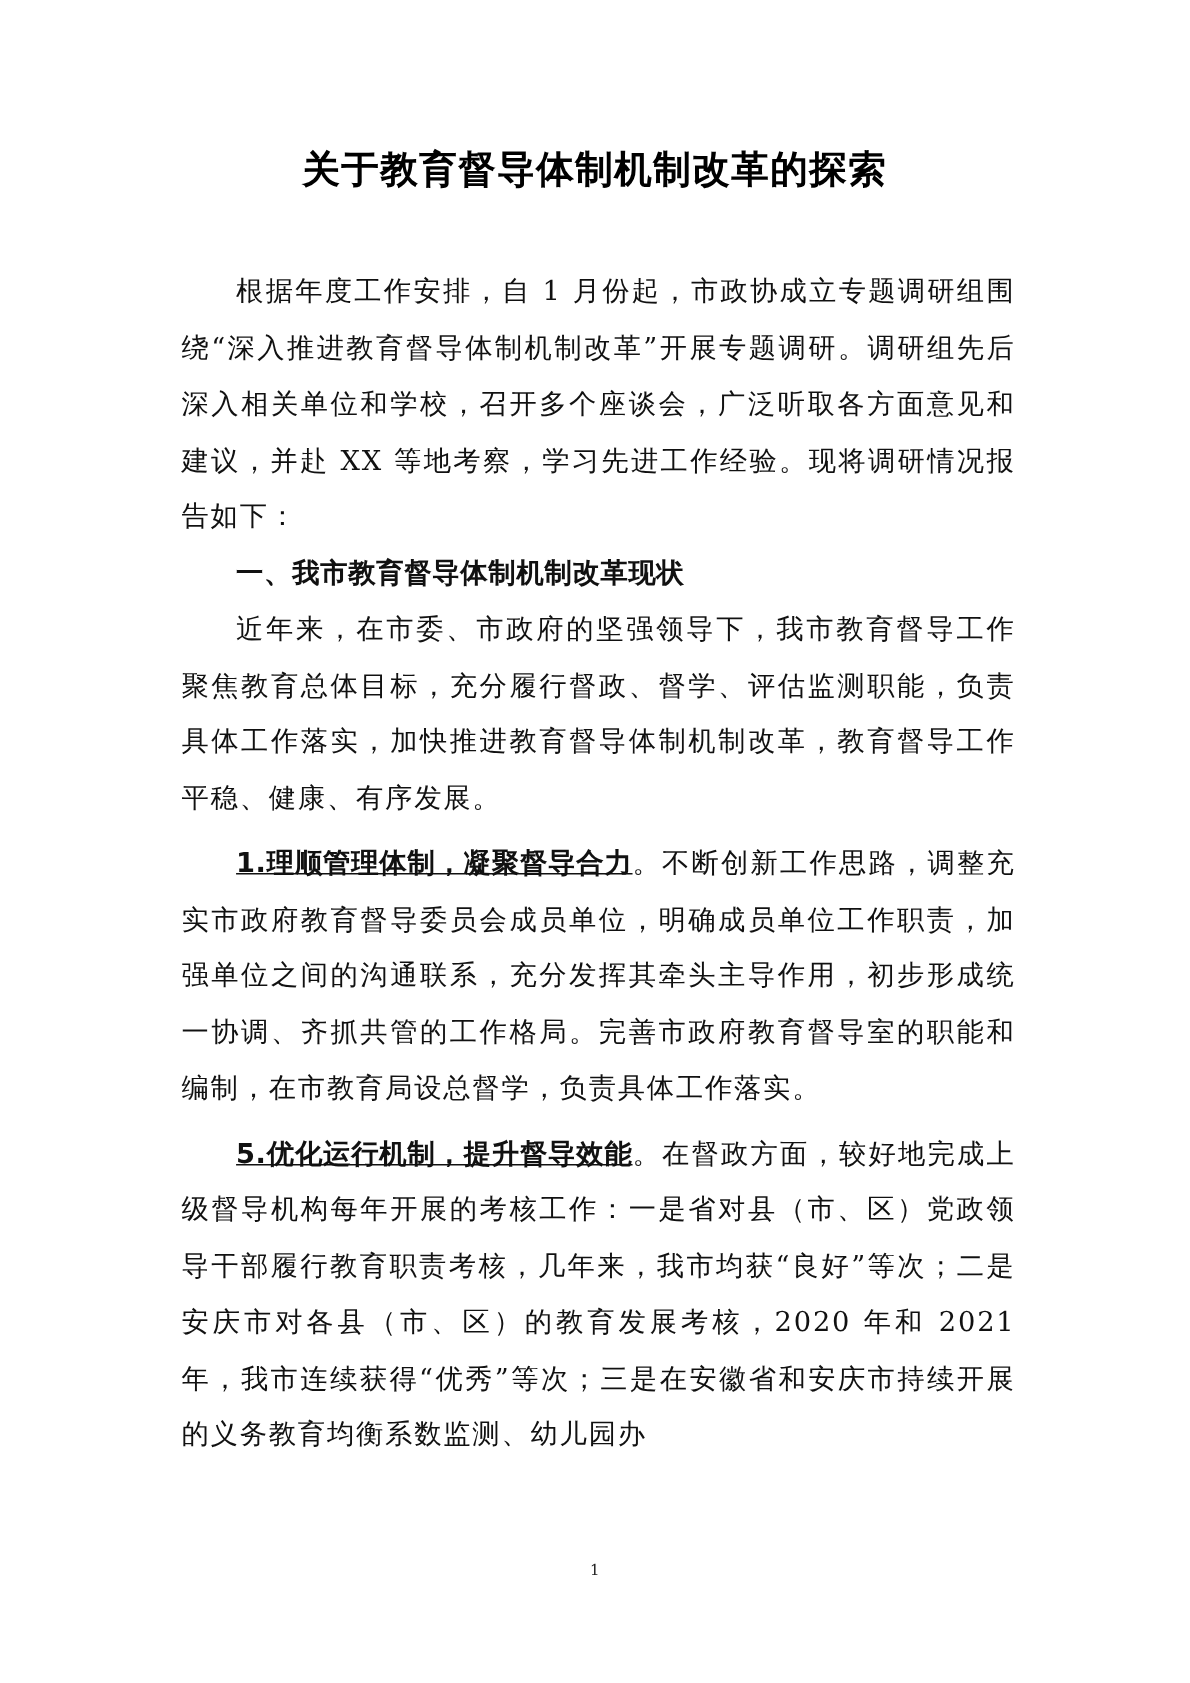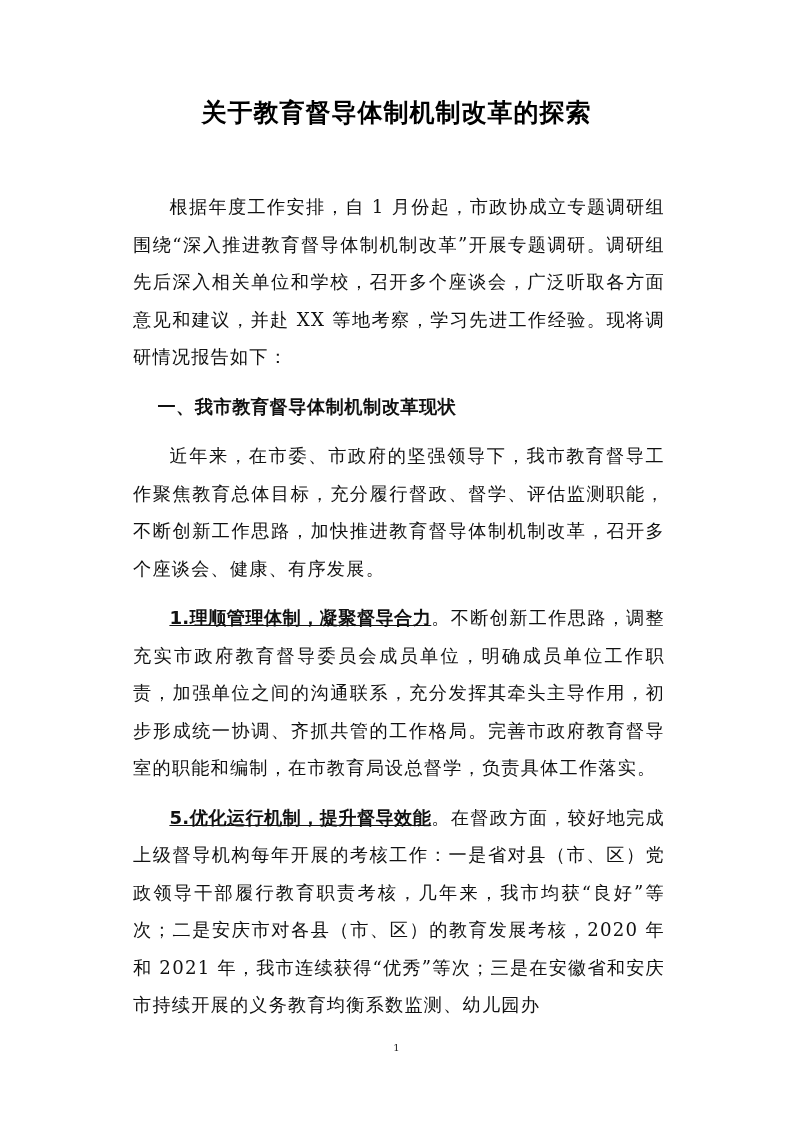--- a/index.html
+++ b/index.html
@@ -3,38 +3,38 @@
 <meta charset="utf-8">
 <style>
   html, body { margin:0; padding:0; background:#ffffff; }
   body { width:793px; height:1122px; position:relative; overflow:hidden;
          font-family:"DejaVu Serif", "Liberation Serif", serif; color:#111; }
   .page { position:absolute; left:0; top:0; width:793px; height:1122px; background:#fff; }
   .title { position:absolute; left:0; width:793px; top:96px; text-align:center;
            font-family:"DejaVu Sans", "Liberation Sans", sans-serif; font-weight:bold;
            font-size:25px; letter-spacing:1px; color:#000; }
   .body { position:absolute; left:121px; width:556px; top:176px; }
-  .para { margin:12px; font-size:18.2px; line-height:37.5px; text-indent:2em;
+  .para { margin:0; font-size:18.2px; line-height:37.5px; text-indent:2em;
           text-align:justify; text-justify:inter-character; letter-spacing:1.2px; }
   .heading { margin:0; font-size:18.2px; line-height:37.5px; text-indent:2em;
              font-family:"DejaVu Sans", "Liberation Sans", sans-serif; font-weight:bold;
              letter-spacing:0.5px; }
   .bold { font-weight:bold; font-family:"DejaVu Sans", "Liberation Sans", sans-serif; letter-spacing:0.3px;text-decoration:underline; }
   .para.spaced { margin-top:6px; }
   .pagenum { position:absolute; left:0; width:793px; top:1042px; text-align:center;
              font-size:10px; color:#222; }
 </style>
 </head>
 <body>
 
 <div class="page">
   <div class="title">关于教育督导体制机制改革的探索</div>
 
   <div class="body">
     <p class="para">根据年度工作安排，自 1 月份起，市政协成立专题调研组围绕“深入推进教育督导体制机制改革”开展专题调研。调研组先后深入相关单位和学校，召开多个座谈会，广泛听取各方面意见和建议，并赴 XX 等地考察，学习先进工作经验。现将调研情况报告如下：</p>
     <p class="heading">一、我市教育督导体制机制改革现状</p>
-    <p class="para">近年来，在市委、市政府的坚强领导下，我市教育督导工作聚焦教育总体目标，充分履行督政、督学、评估监测职能，不断创新工作思路，加快推进教育督导体制机制改革，召开多个座谈会、健康、有序发展。</p>
+    <p class="para">近年来，在市委、市政府的坚强领导下，我市教育督导工作聚焦教育总体目标，充分履行督政、督学、评估监测职能，负责具体工作落实，加快推进教育督导体制机制改革，教育督导工作平稳、健康、有序发展。</p>
     <p class="para spaced"><span class="bold">1.理顺管理体制，凝聚督导合力</span><span>。不断创新工作思路，调整充实市政府教育督导委员会成员单位，明确成员单位工作职责，加强单位之间的沟通联系，充分发挥其牵头主导作用，初步形成统一协调、齐抓共管的工作格局。完善市政府教育督导室的职能和编制，在市教育局设总督学，负责具体工作落实。</span></p>
     <p class="para spaced"><span class="bold">5.优化运行机制，提升督导效能</span><span>。在督政方面，较好地完成上级督导机构每年开展的考核工作：一是省对县（市、区）党政领导干部履行教育职责考核，几年来，我市均获“良好”等次；二是安庆市对各县（市、区）的教育发展考核，2020 年和 2021 年，我市连续获得“优秀”等次；三是在安徽省和安庆市持续开展的义务教育均衡系数监测、幼儿园办</span></p>
   </div>
 
   <div class="pagenum">1</div>
 </div>
 
 </body></html>

